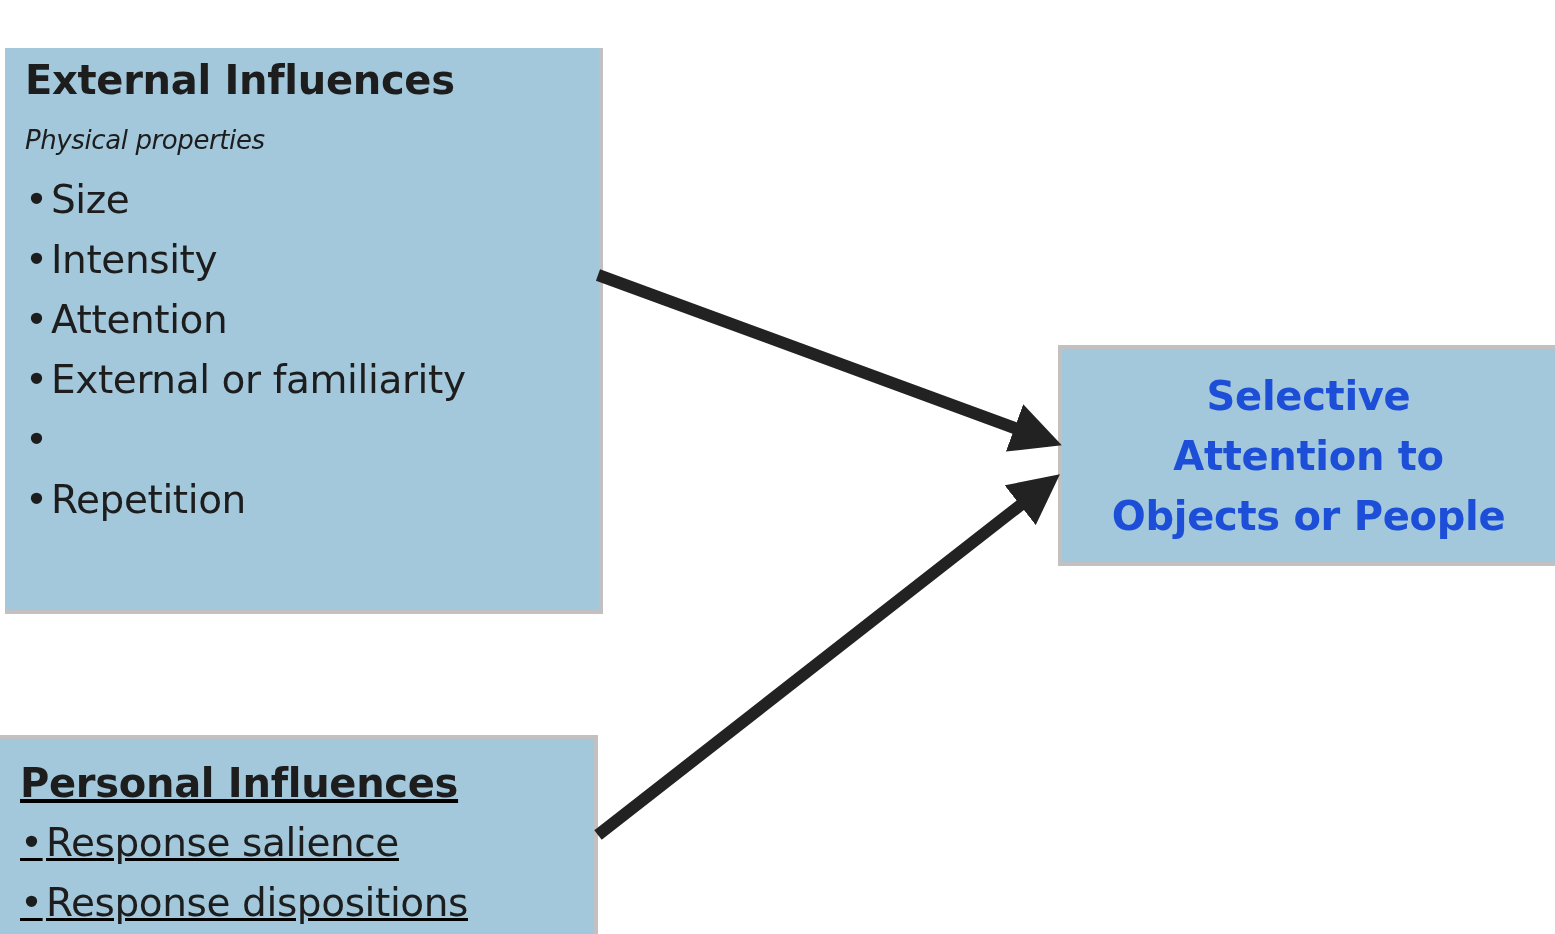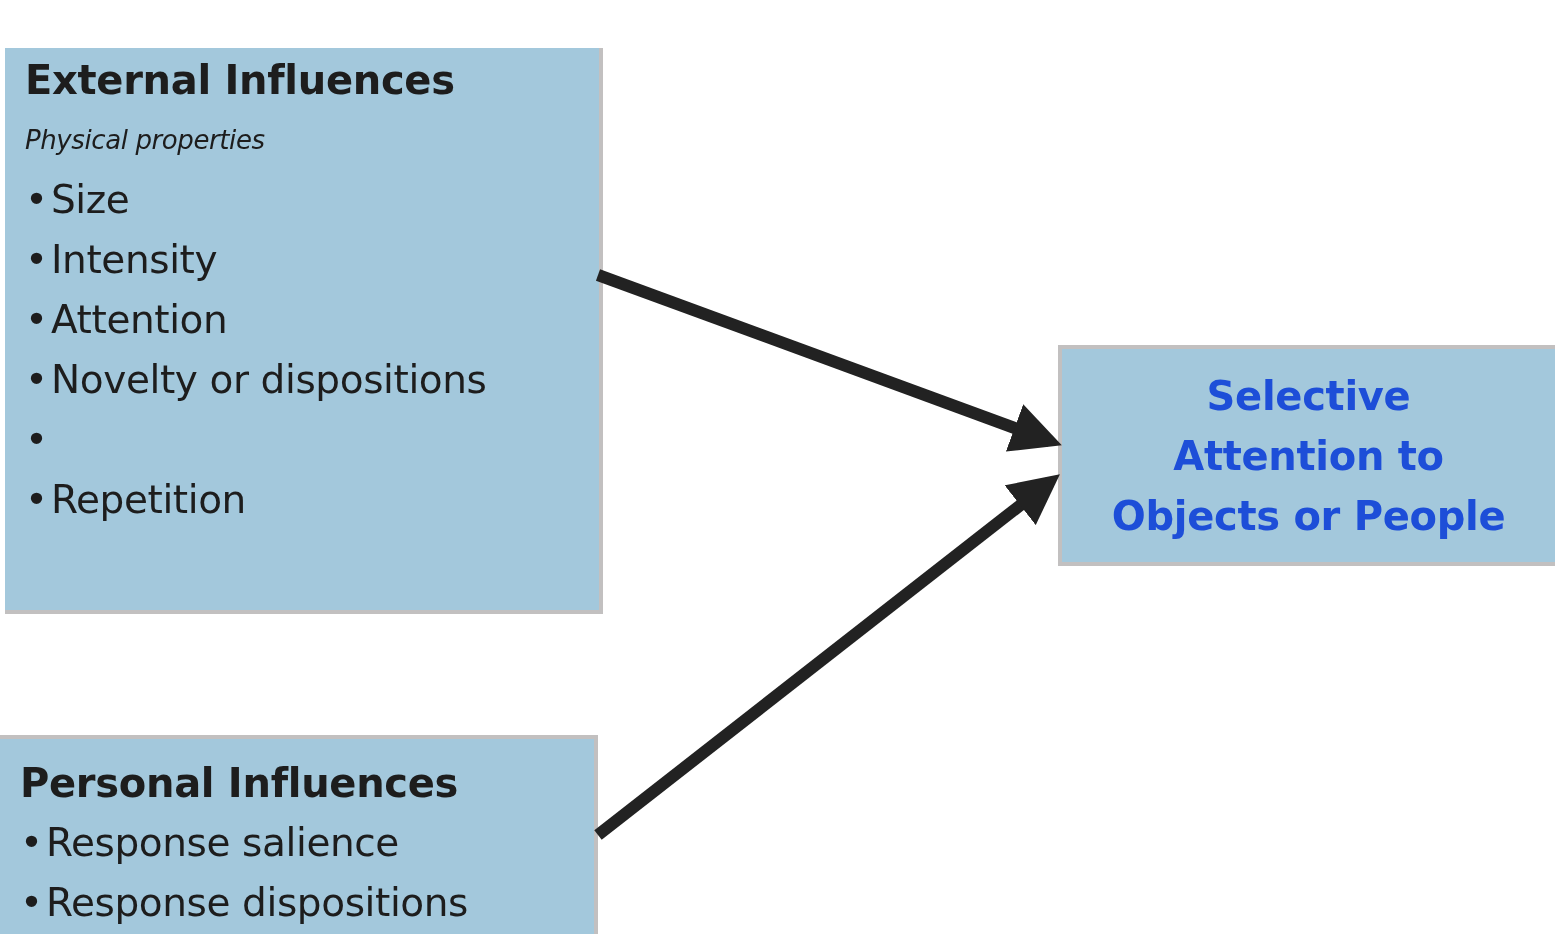--- a/index.html
+++ b/index.html
@@ -38,20 +38,21 @@
 
   
   #box-personal {
     left: 0px;
     top: 735px;
     width: 598px;
     height: 199px;
     border-right: 4px solid #c2c0c0;
     border-top: 4px solid #c2c0c0;
     padding: 14px 0 0 20px;
+    text-decoration: underline;
   }
 
   
   #box-selective {
     left: 1058px;
     top: 345px;
     width: 497px;
     height: 221px;
     border-left: 4px solid #c2c0c0;
     border-top: 4px solid #c2c0c0;
@@ -138,21 +139,21 @@
     <div class="bullet-row">
       <span class="bullet-dot">•</span>
       <span class="bullet-text">Intensity</span>
     </div>
     <div class="bullet-row">
       <span class="bullet-dot">•</span>
       <span class="bullet-text">Attention</span>
     </div>
     <div class="bullet-row">
       <span class="bullet-dot">•</span>
-      <span class="bullet-text">Novelty or dispositions</span>
+      <span class="bullet-text">External or familiarity</span>
     </div>
 
 
     <div class="bullet-row">
       <span class="bullet-dot">•</span>
     </div>
     <div class="bullet-row">
       <span class="bullet-dot">•</span>
       <span class="bullet-text">Repetition</span>
     </div>

